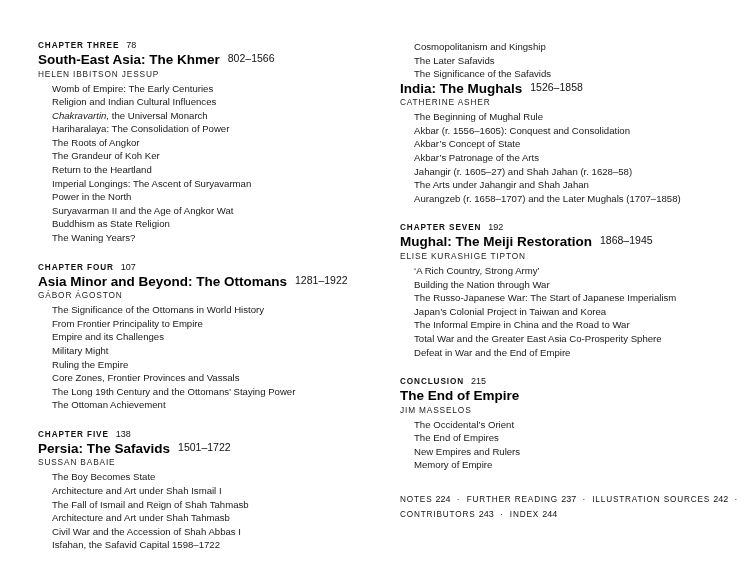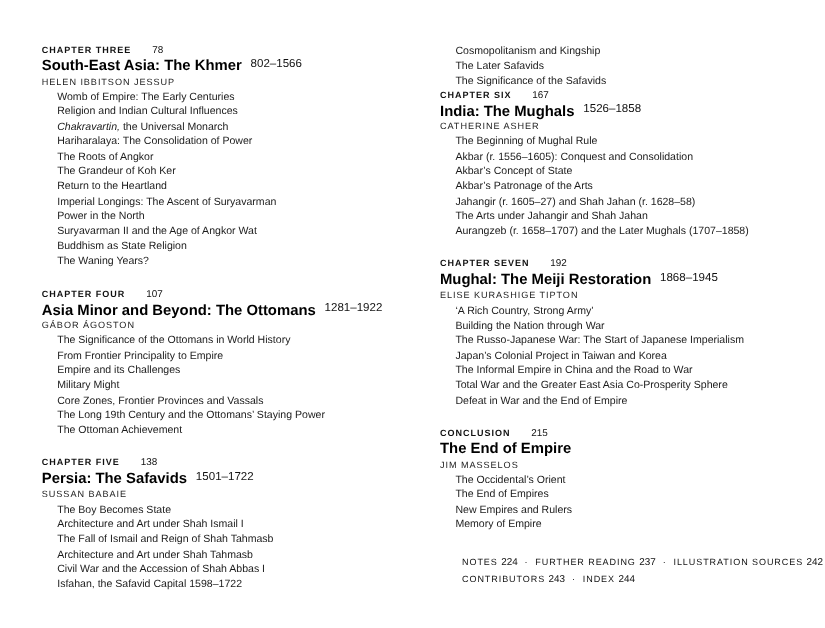--- a/index.html
+++ b/index.html
@@ -31,21 +31,21 @@
     flex: 0 0 318px;
   }
   
   .chapter {
     margin-bottom: 17px;
   }
   .chapter.tight { margin-bottom: 15px; }
   .chap-line {
     display: flex;
     align-items: baseline;
-    gap: 19px;
+    gap: 7px;
     margin-bottom: 2px;
   }
   .chap-label {
     font-size: 8.2px;
     letter-spacing: 0.9px;
     font-weight: bold;
     color: #111;
     text-transform: uppercase;
   }
   .chap-num {
@@ -95,21 +95,20 @@
     margin: 0 0 19px 0;
   }
   
   .backmatter {
     margin-top: 20px;
     font-size: 8.2px;
     letter-spacing: 0.85px;
     color: #111;
     text-transform: uppercase;
     line-height: 15px;
-    margin-left: 20px;
   }
   .backmatter .pg {
     font-size: 9px;
     letter-spacing: 0;
   }
   .bm-row { white-space: nowrap; }
 </style>
 </head>
 <body>
 
@@ -152,20 +151,21 @@
         <div class="title-line">
           <span class="chap-title">Asia Minor and Beyond: The Ottomans</span>
           <span class="chap-dates">1281–1922</span>
         </div>
         <div class="author">Gábor Ágoston</div>
         <ul class="entries">
           <li><span>The Significance of the Ottomans in World History</span></li>
           <li><span>From Frontier Principality to Empire</span></li>
           <li><span>Empire and its Challenges</span></li>
           <li><span>Military Might</span></li>
+          <li><span>Ruling the Empire</span></li>
           <li><span>Core Zones, Frontier Provinces and Vassals</span></li>
           <li><span>The Long 19th Century and the Ottomans’ Staying Power</span></li>
           <li><span>The Ottoman Achievement</span></li>
         </ul>
       </div>
 
       <div class="chapter tight">
         <div class="chap-line">
           <span class="chap-label">Chapter Five</span>
           <span class="chap-num">138</span>
@@ -189,24 +189,20 @@
 
     <div class="col">
 
       <ul class="entries cont-list">
         <li><span>Cosmopolitanism and Kingship</span></li>
         <li><span>The Later Safavids</span></li>
         <li><span>The Significance of the Safavids</span></li>
       </ul>
 
       <div class="chapter">
-        <div class="chap-line">
-          <span class="chap-label">Chapter Six</span>
-          <span class="chap-num">167</span>
-        </div>
         <div class="title-line">
           <span class="chap-title">India: The Mughals</span>
           <span class="chap-dates">1526–1858</span>
         </div>
         <div class="author">Catherine Asher</div>
         <ul class="entries">
           <li><span>The Beginning of Mughal Rule</span></li>
           <li><span>Akbar (r. 1556–1605): Conquest and Consolidation</span></li>
           <li><span>Akbar’s Concept of State</span></li>
           <li><span>Akbar’s Patronage of the Arts</span></li>

